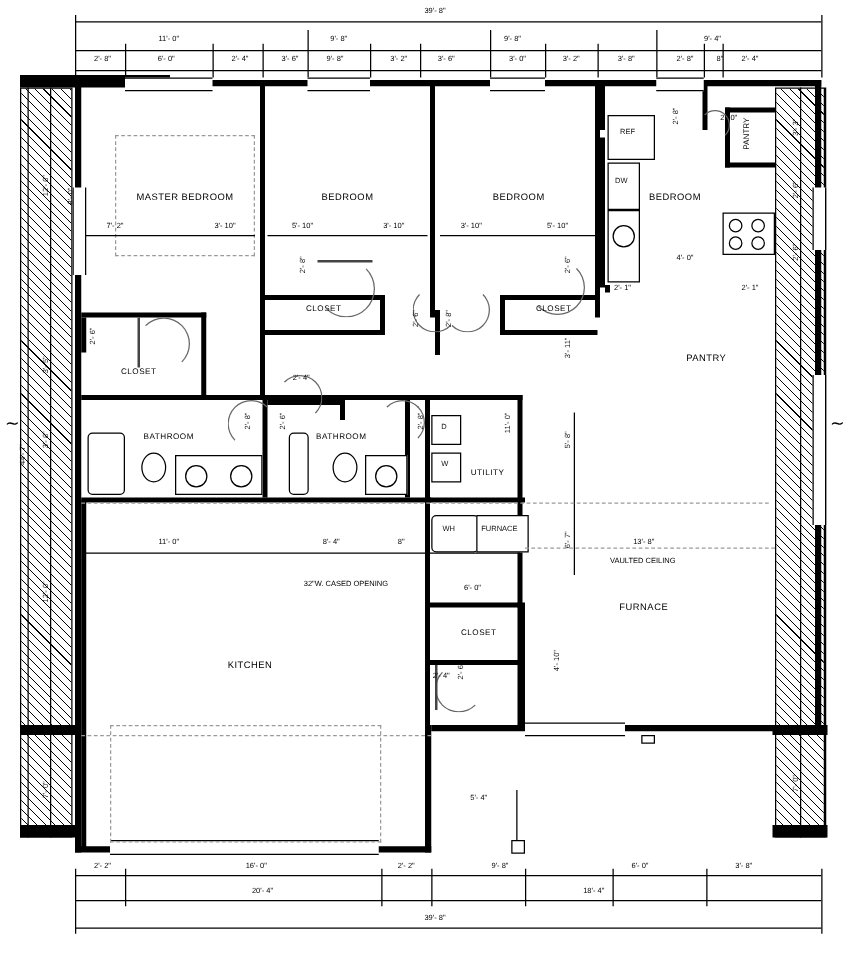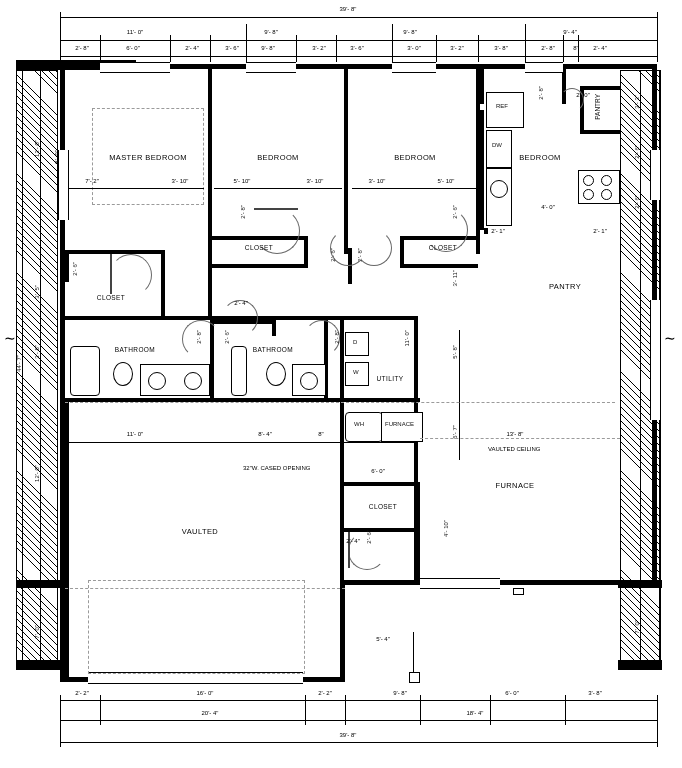--- a/index.html
+++ b/index.html
@@ -216,21 +216,21 @@
   <div class="door-arc" style="left:348px;top:532px;width:36px;height:36px;border-color:#666;border-right-color:transparent;border-top-color:transparent;"></div>
   <div class="wall abs" style="left:348px;top:532px;width:2px;height:36px;background:#444;"></div>
   <div class="door-arc" style="left:560px;top:88px;width:22px;height:22px;border-color:#666;border-left-color:transparent;border-bottom-color:transparent;"></div>
 
   <div class="room-label abs" style="left:88px;top:153px;width:120px;">MASTER BEDROOM</div>
   <div class="room-label abs" style="left:238px;top:153px;width:80px;">BEDROOM</div>
   <div class="room-label abs" style="left:375px;top:153px;width:80px;">BEDROOM</div>
   <div class="room-label abs" style="left:505px;top:153px;width:70px;">BEDROOM</div>
   <div class="room-label abs" style="left:535px;top:282px;width:60px;">PANTRY</div>
   <div class="room-label abs" style="left:485px;top:481px;width:60px;">FURNACE</div>
-  <div class="room-label abs" style="left:165px;top:527px;width:70px;">VAULTED</div>
+  <div class="room-label abs" style="left:165px;top:527px;width:70px;">KITCHEN</div>
   <div class="room-label small abs" style="left:365px;top:375px;width:50px;">UTILITY</div>
   <div class="room-label small abs" style="left:105px;top:346px;width:60px;">BATHROOM</div>
   <div class="room-label small abs" style="left:243px;top:346px;width:60px;">BATHROOM</div>
   <div class="vert abs" style="left:594px;top:94px;font-size:6.5px;">PANTRY</div>
   <div class="room-label small abs" style="left:86px;top:294px;width:50px;">CLOSET</div>
   <div class="room-label small abs" style="left:234px;top:244px;width:50px;">CLOSET</div>
   <div class="room-label small abs" style="left:418px;top:244px;width:50px;">CLOSET</div>
   <div class="room-label small abs" style="left:358px;top:503px;width:50px;">CLOSET</div>
 
   <div class="fixture" style="left:486px;top:92px;width:36px;height:34px;"></div>

